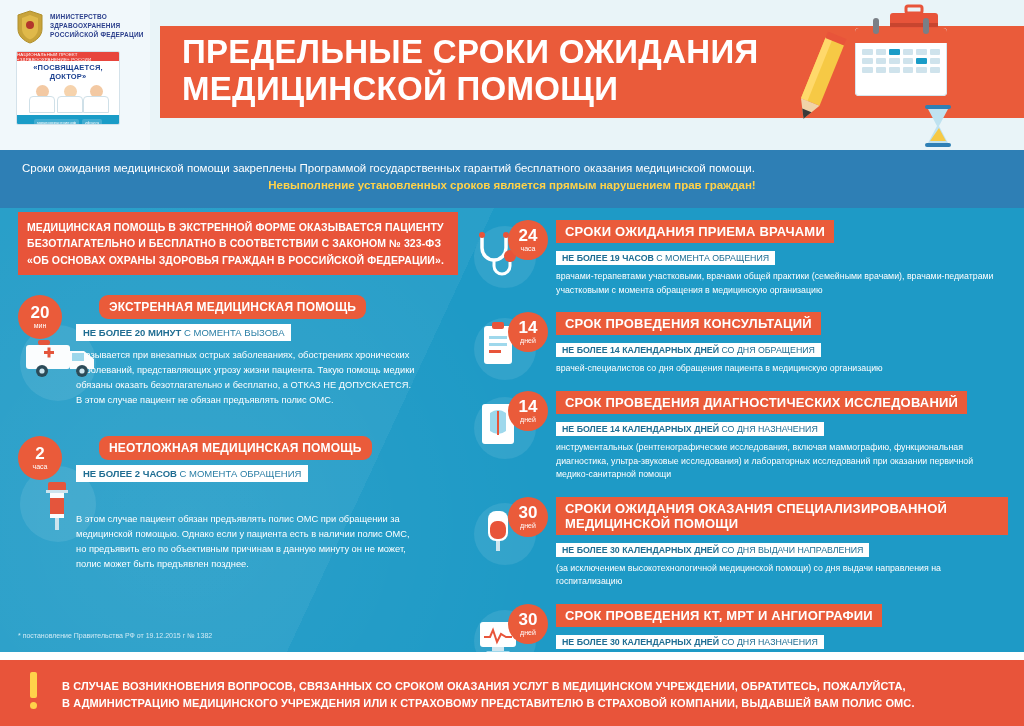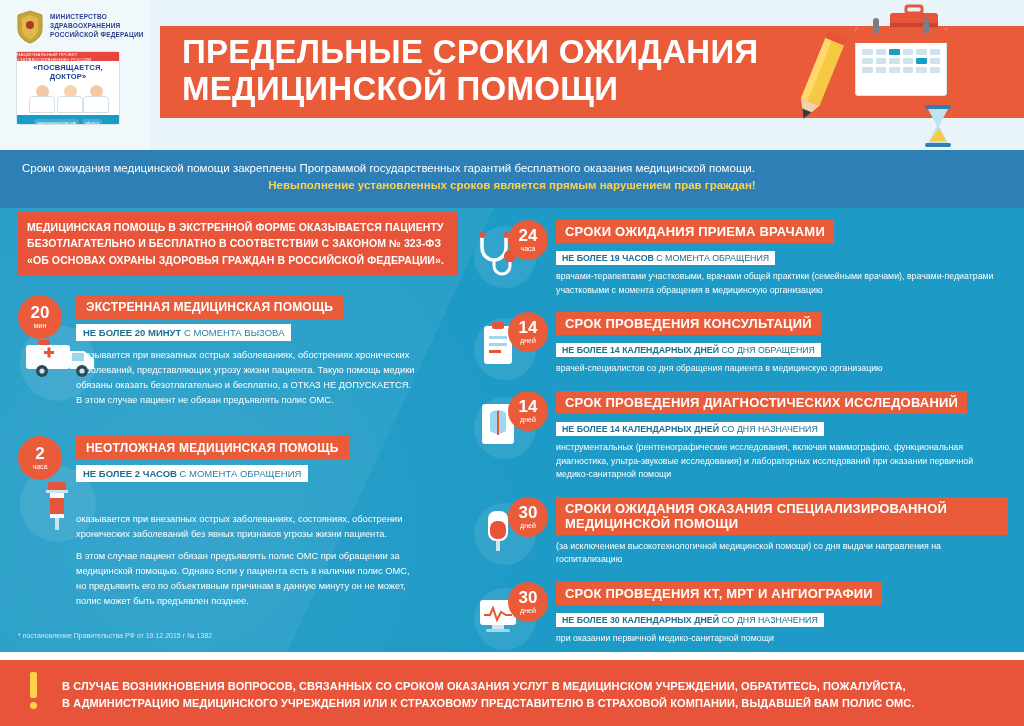--- a/index.html
+++ b/index.html
@@ -102,22 +102,22 @@
   .sect { position:relative; margin-top:16px; min-height:64px; }
   .badge {
     position:absolute; left:0; top:0; width:44px; height:44px; border-radius:50%;
     background:#ea5b3a; color:#fff; text-align:center;
     display:flex; flex-direction:column; align-items:center; justify-content:center;
     z-index:3;
   }
   .badge .num { font-size:17px; font-weight:bold; line-height:1; }
   .badge .unit { font-size:7px; line-height:1.1; margin-top:1px; }
   .sect-head {
-    margin-left:58px; background:#ea5b3a; color:#fff; font-weight:bold;
-    font-size:12px; padding:5px 10px; display:inline-block; letter-spacing:.2px;
+    margin-left:81px; background:#ea5b3a; color:#fff; font-weight:bold;
+    font-size:12px; padding:5px 10px; display:inline-block; letter-spacing:.2px;border-radius:9px;
   }
   .sect-sub {
     margin-left:58px; margin-top:5px; background:#ffffff; color:#1f6d92;
     font-size:9.5px; padding:3px 7px; display:inline-block; font-weight:bold;
   }
   .sect-sub .lite { font-weight:normal; color:#2a7ea5; }
   .sect-body {
     margin-left:58px; margin-top:7px; color:#ffffff; font-size:9.3px; line-height:1.62;
     max-width:340px;
   }
@@ -324,21 +324,20 @@
             <rect x="27" y="42" width="4" height="12" fill="#cfe6ef"></rect>
             <rect x="18" y="14" width="22" height="3" fill="#cfe6ef"></rect>
           </svg>
         </div>
         <div class="sect-head">НЕОТЛОЖНАЯ МЕДИЦИНСКАЯ ПОМОЩЬ</div>
         <div class="sect-sub">
           <span>НЕ БОЛЕЕ  2 ЧАСОВ</span>
           <span class="lite">С МОМЕНТА ОБРАЩЕНИЯ</span>
         </div>
         <div class="sect-body" style="margin-top:30px;">
-          <p>оказывается при внезапных острых заболеваниях, состояниях, обострении хронических заболеваний без явных признаков угрозы жизни пациента.</p>
           <p>В этом случае пациент обязан предъявлять полис ОМС при обращении за медицинской помощью. Однако если у пациента есть в наличии полис ОМС, но предъявить его по объективным причинам в данную минуту он не может, полис может быть предъявлен позднее.</p>
         </div>
       </div>
     </div>
 
     <div class="col-right">
 
       <div class="rrow">
         <div class="ricon-disc"></div>
         <div class="ricon">
@@ -410,20 +409,23 @@
             <rect x="18" y="6" width="20" height="30" rx="8" fill="#ffffff"></rect>
             <rect x="20" y="16" width="16" height="18" rx="7" fill="#e8543a"></rect>
             <rect x="26" y="36" width="4" height="10" fill="#cfe6ef"></rect>
           </svg>
         </div>
         <div class="badge">
           <span class="num">30</span>
           <span class="unit">дней</span>
         </div>
         <div class="rhead">СРОКИ ОЖИДАНИЯ ОКАЗАНИЯ СПЕЦИАЛИЗИРОВАННОЙ МЕДИЦИНСКОЙ ПОМОЩИ</div>
+        <div class="rsub">
+          <span class="white"><span>НЕ БОЛЕЕ  30 КАЛЕНДАРНЫХ ДНЕЙ</span> <span class="thin">СО ДНЯ ВЫДАЧИ НАПРАВЛЕНИЯ</span></span>
+        </div>
         <div class="rtext">(за исключением высокотехнологичной медицинской помощи) со дня выдачи направления на госпитализацию</div>
       </div>
 
       <div class="rrow">
         <div class="ricon-disc"></div>
         <div class="ricon">
           <svg width="56" height="52" viewBox="0 0 56 52">
             <rect x="10" y="10" width="36" height="25" rx="3" fill="#ffffff"></rect>
             <polyline points="14,25 20,25 23,18 27,30 31,22 36,25 42,25" fill="none" stroke="#e8543a" stroke-width="2"></polyline>
             <rect x="22" y="35" width="12" height="4" fill="#cfe6ef"></rect>

